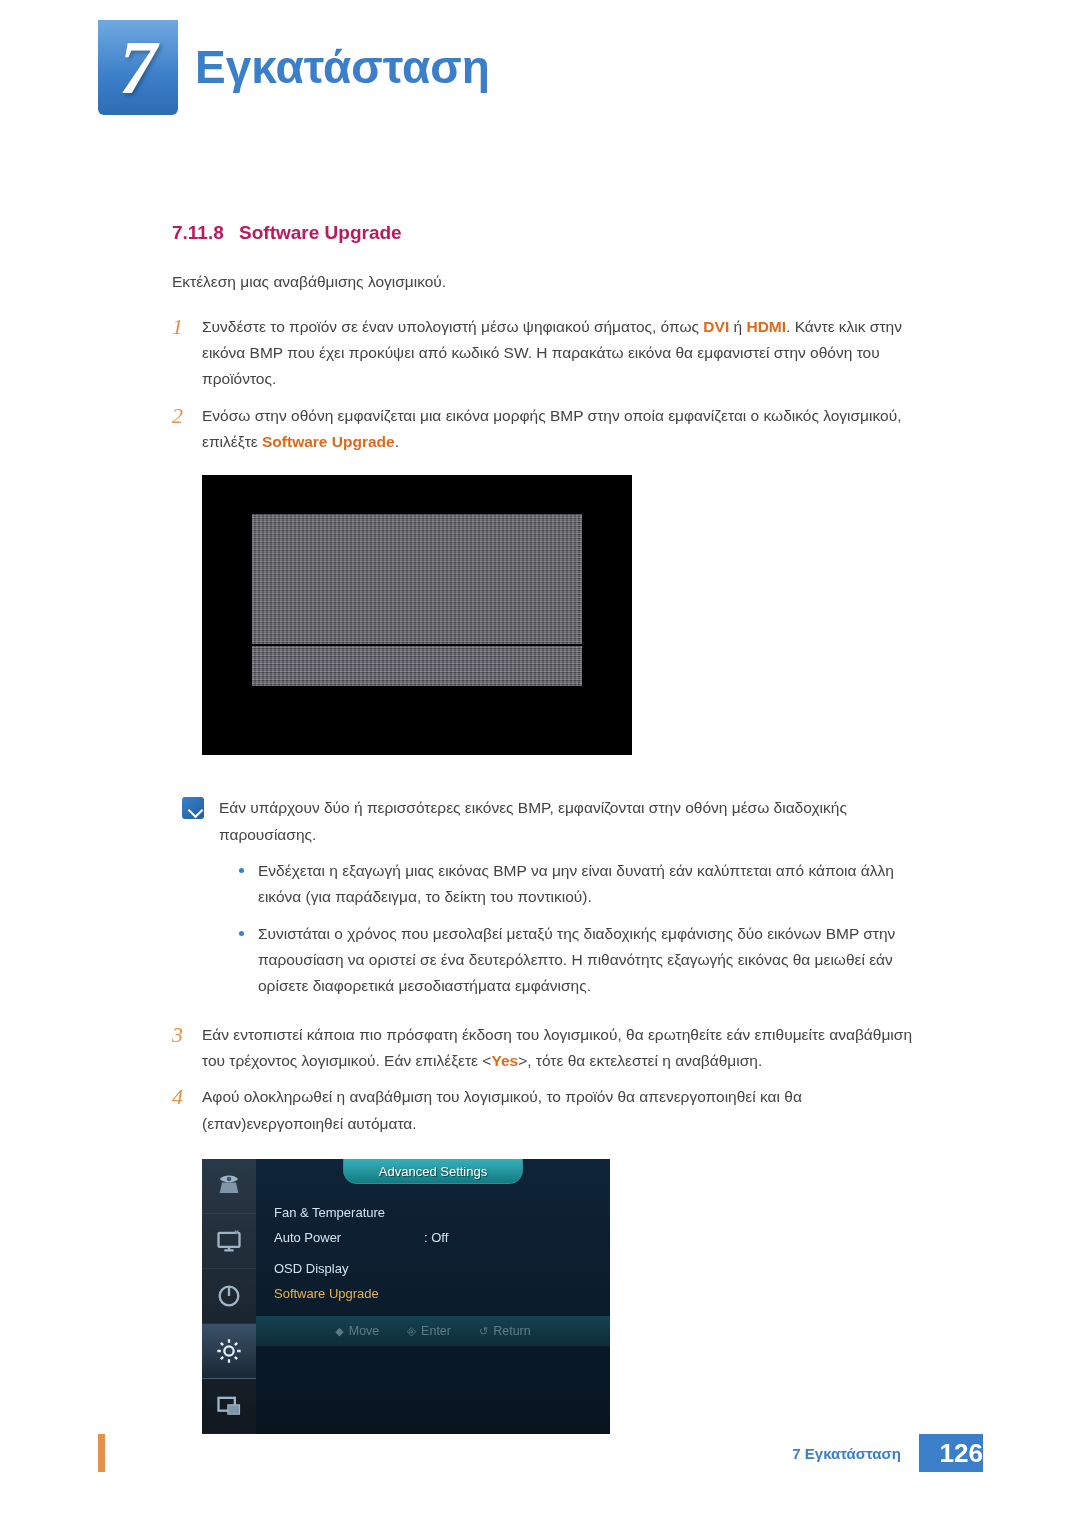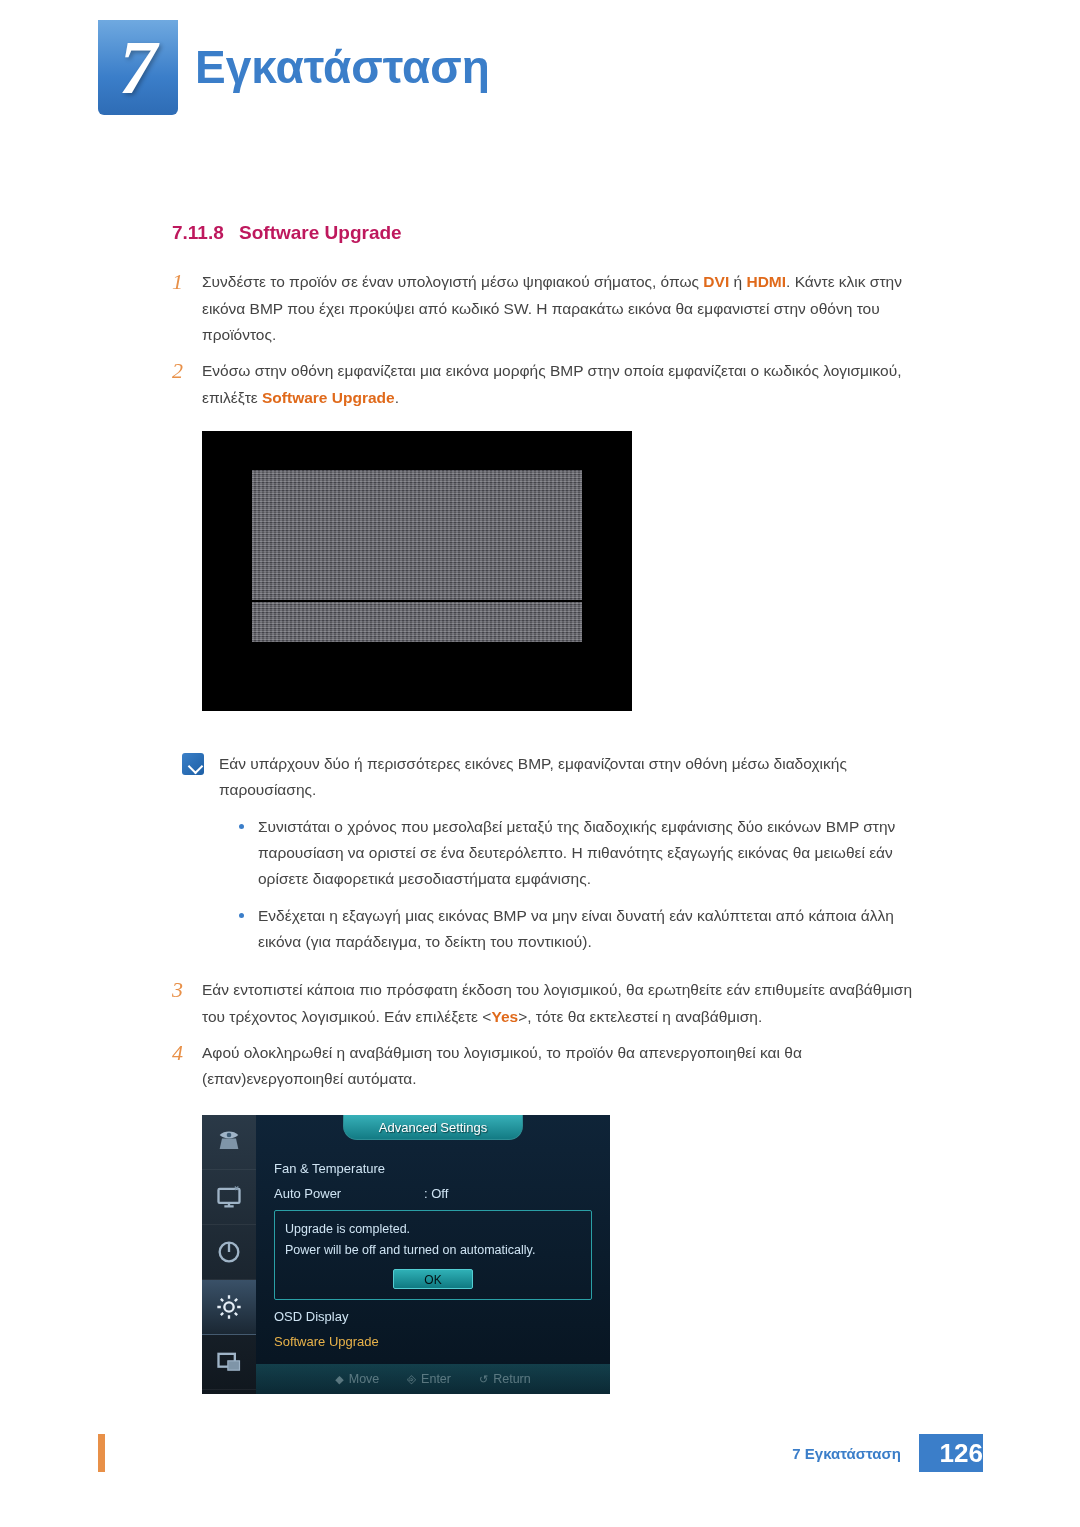--- a/index.html
+++ b/index.html
@@ -252,20 +252,21 @@
   <span class="chapter-num">7</span>
 </div>
 <div class="chapter-title">Εγκατάσταση</div>
 
 <div class="content">
   <div class="section-head">
     <span class="section-num">7.11.8</span>
     <span>Software Upgrade</span>
   </div>
 
+  <div class="intro">Εκτέλεση μιας αναβάθμισης λογισμικού.</div>
 
   <div class="step-row">
     <div class="step-num">1</div>
     <div class="step-txt">
       <span>Συνδέστε το προϊόν σε έναν υπολογιστή μέσω ψηφιακού σήματος, όπως </span><span class="hl-orange">DVI</span><span> ή </span><span class="hl-orange">HDMI</span><span>. Κάντε κλικ στην εικόνα BMP που έχει προκύψει από κωδικό SW. Η παρακάτω εικόνα θα εμφανιστεί στην οθόνη του προϊόντος.</span>
     </div>
   </div>
 
   <div class="step-row">
     <div class="step-num">2</div>
@@ -279,25 +280,25 @@
     <div class="noise noise2"></div>
   </div>
 
   <div class="note-row">
     <div class="note-icon"></div>
     <div class="note-body">
       <div>Εάν υπάρχουν δύο ή περισσότερες εικόνες BMP, εμφανίζονται στην οθόνη μέσω διαδοχικής παρουσίασης.</div>
       <div class="bullet-list">
         <div class="bullet-row">
           <div class="bullet-dot"></div>
-          <div class="bullet-txt">Συνιστάται ο χρόνος που μεσολαβεί μεταξύ της διαδοχικής εμφάνισης δύο εικόνων BMP στην παρουσίαση να οριστεί σε ένα δευτερόλεπτο. Η πιθανότητς εξαγωγής εικόνας θα μειωθεί εάν ορίσετε διαφορετικά μεσοδιαστήματα εμφάνισης.</div>
+          <div class="bullet-txt">Ενδέχεται η εξαγωγή μιας εικόνας BMP να μην είναι δυνατή εάν καλύπτεται από κάποια άλλη εικόνα (για παράδειγμα, το δείκτη του ποντικιού).</div>
         </div>
         <div class="bullet-row">
           <div class="bullet-dot"></div>
-          <div class="bullet-txt">Ενδέχεται η εξαγωγή μιας εικόνας BMP να μην είναι δυνατή εάν καλύπτεται από κάποια άλλη εικόνα (για παράδειγμα, το δείκτη του ποντικιού).</div>
+          <div class="bullet-txt">Συνιστάται ο χρόνος που μεσολαβεί μεταξύ της διαδοχικής εμφάνισης δύο εικόνων BMP στην παρουσίαση να οριστεί σε ένα δευτερόλεπτο. Η πιθανότητς εξαγωγής εικόνας θα μειωθεί εάν ορίσετε διαφορετικά μεσοδιαστήματα εμφάνισης.</div>
         </div>
       </div>
     </div>
   </div>
 
   <div class="step-row">
     <div class="step-num">3</div>
     <div class="step-txt">
       <span>Εάν εντοπιστεί κάποια πιο πρόσφατη έκδοση του λογισμικού, θα ερωτηθείτε εάν επιθυμείτε αναβάθμιση του τρέχοντος λογισμικού. Εάν επιλέξετε &lt;</span><span class="hl-orange">Yes</span><span>&gt;, τότε θα εκτελεστεί η αναβάθμιση.</span>
     </div>
@@ -345,25 +346,20 @@
     </div>
     <div class="osd-main">
       <div class="osd-tab">Advanced Settings</div>
       <div class="osd-list">
         <div class="osd-row">
           <span class="osd-lbl">Fan &amp; Temperature</span>
         </div>
         <div class="osd-row">
           <span class="osd-lbl">Auto Power</span>
           <span>: Off</span>
-        </div>
-        <div class="osd-dialog">
-          <div>Upgrade is completed.</div>
-          <div>Power will be off and turned on automatically.</div>
-          <div class="osd-ok">OK</div>
         </div>
         <div class="osd-row" style="margin-top:6px">
           <span class="osd-lbl">OSD Display</span>
         </div>
         <div class="osd-row">
           <span class="osd-lbl osd-sel">Software Upgrade</span>
         </div>
       </div>
       <div class="osd-foot">
         <span class="g">

